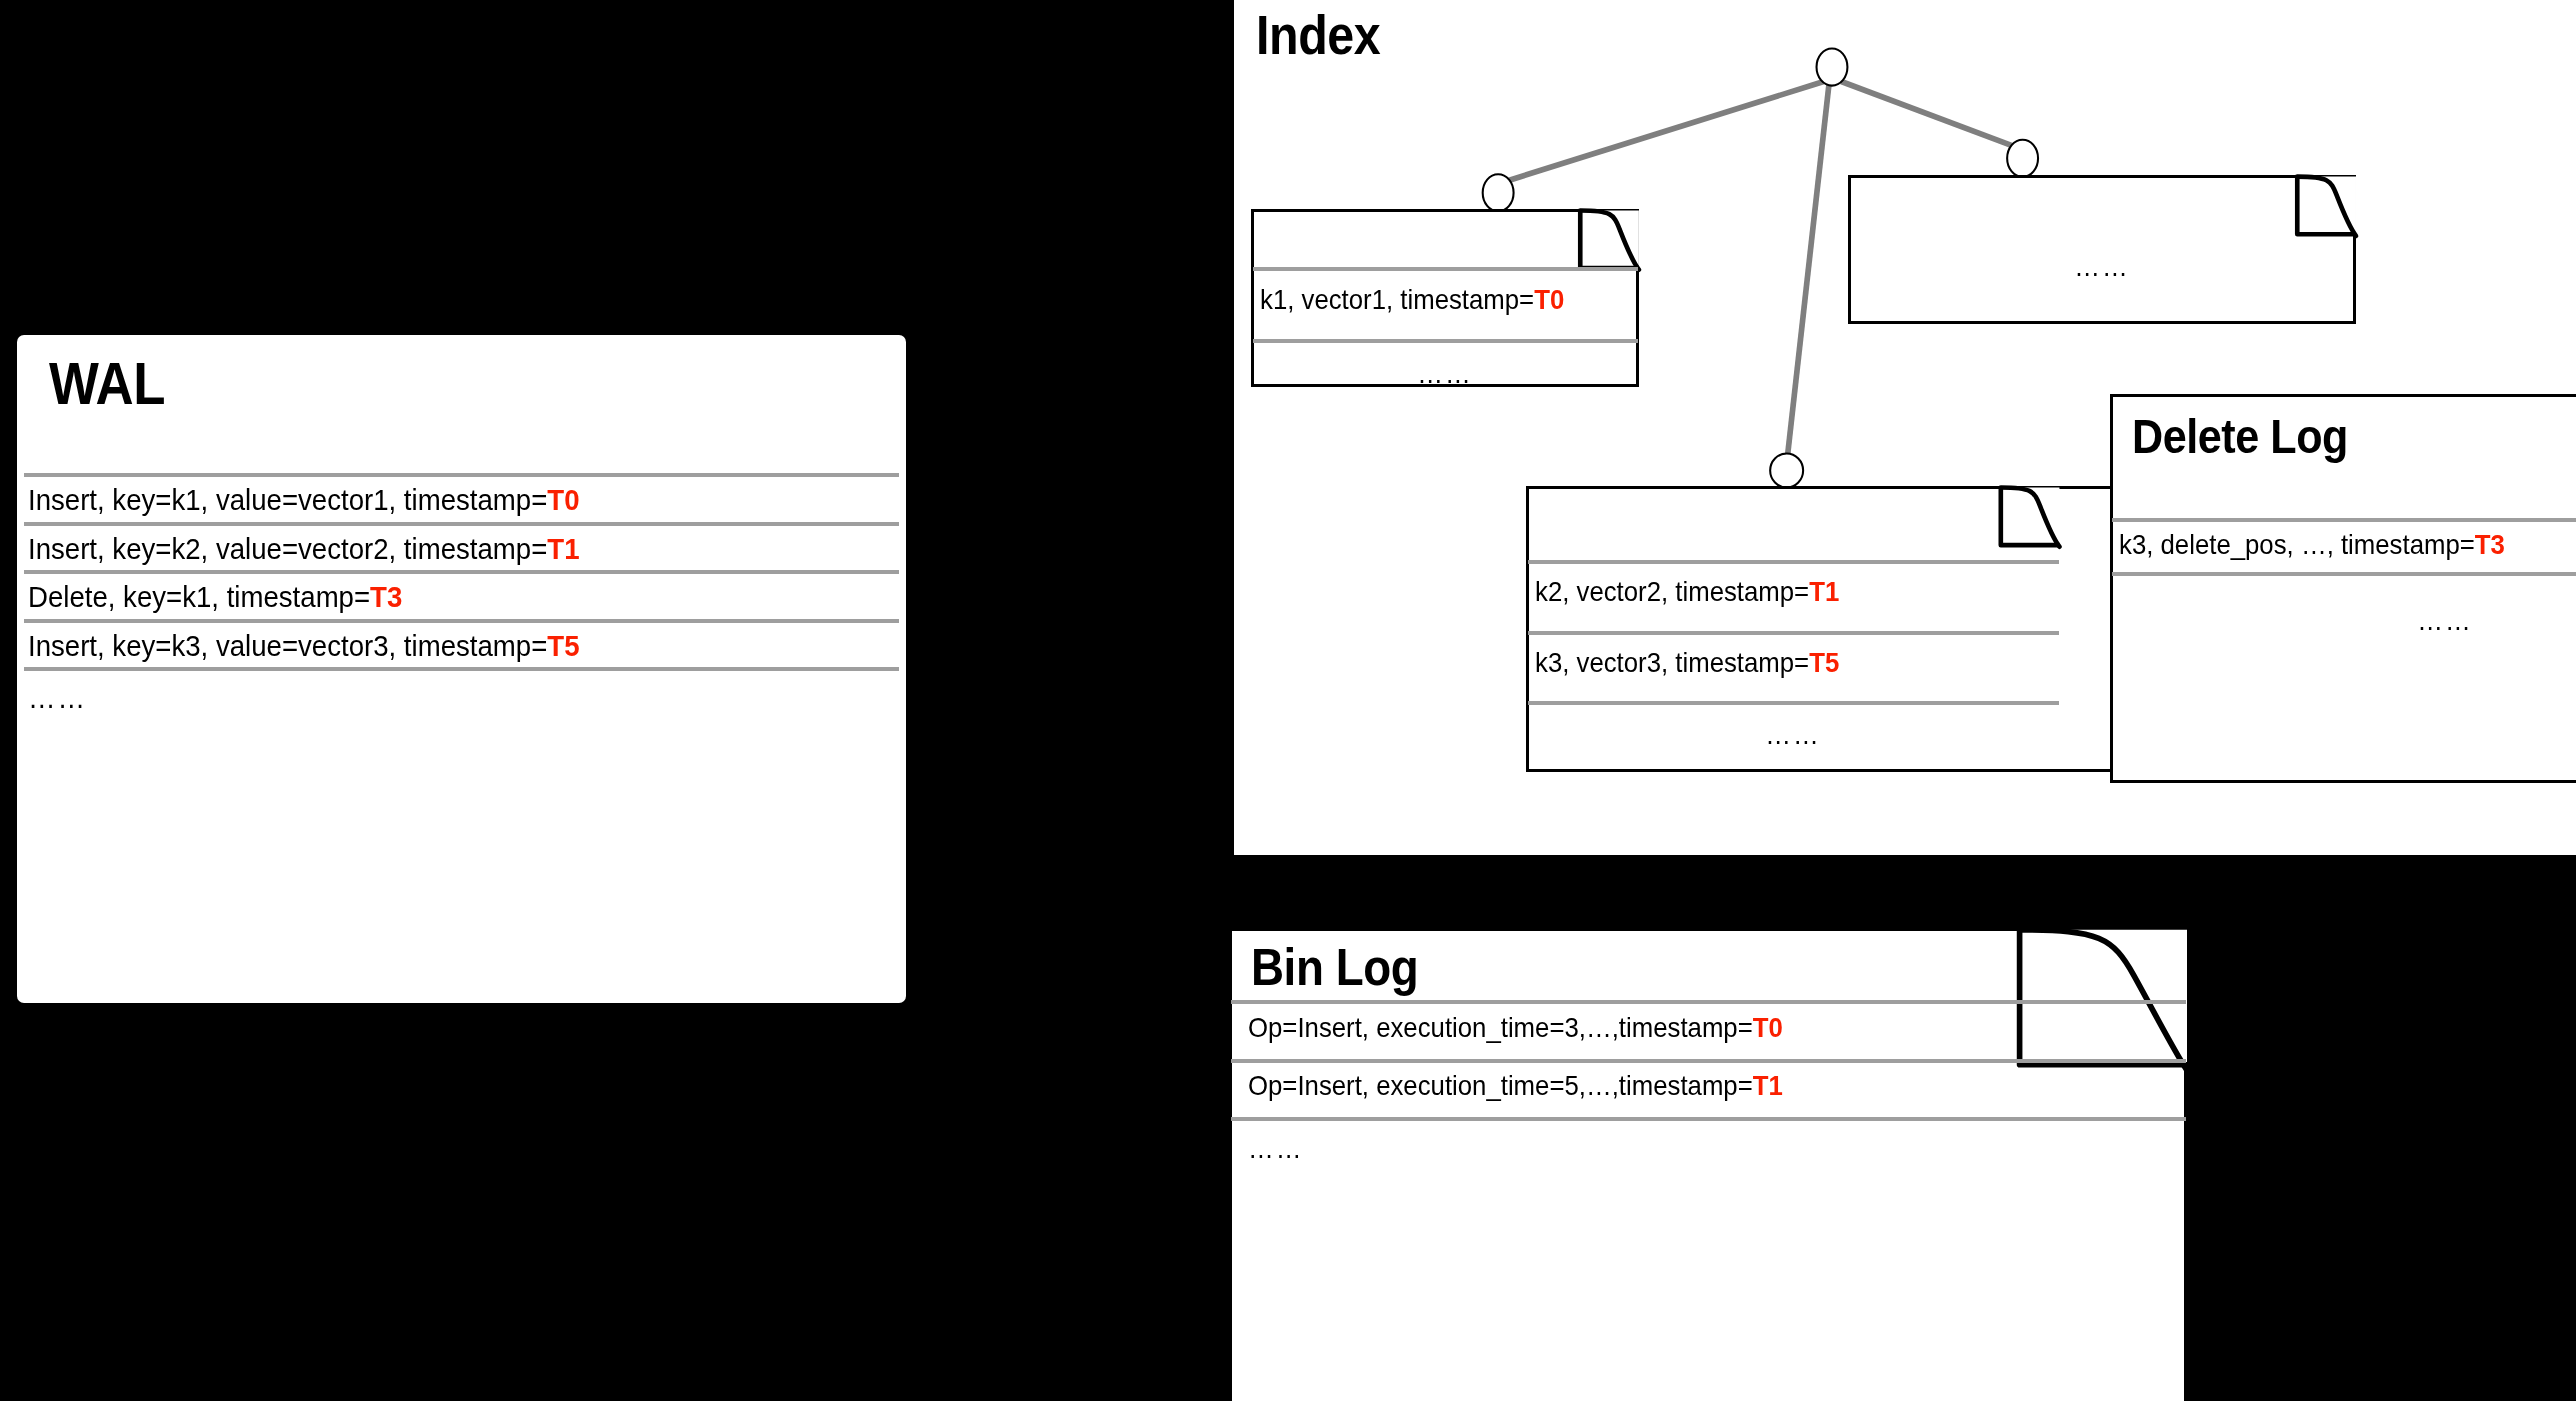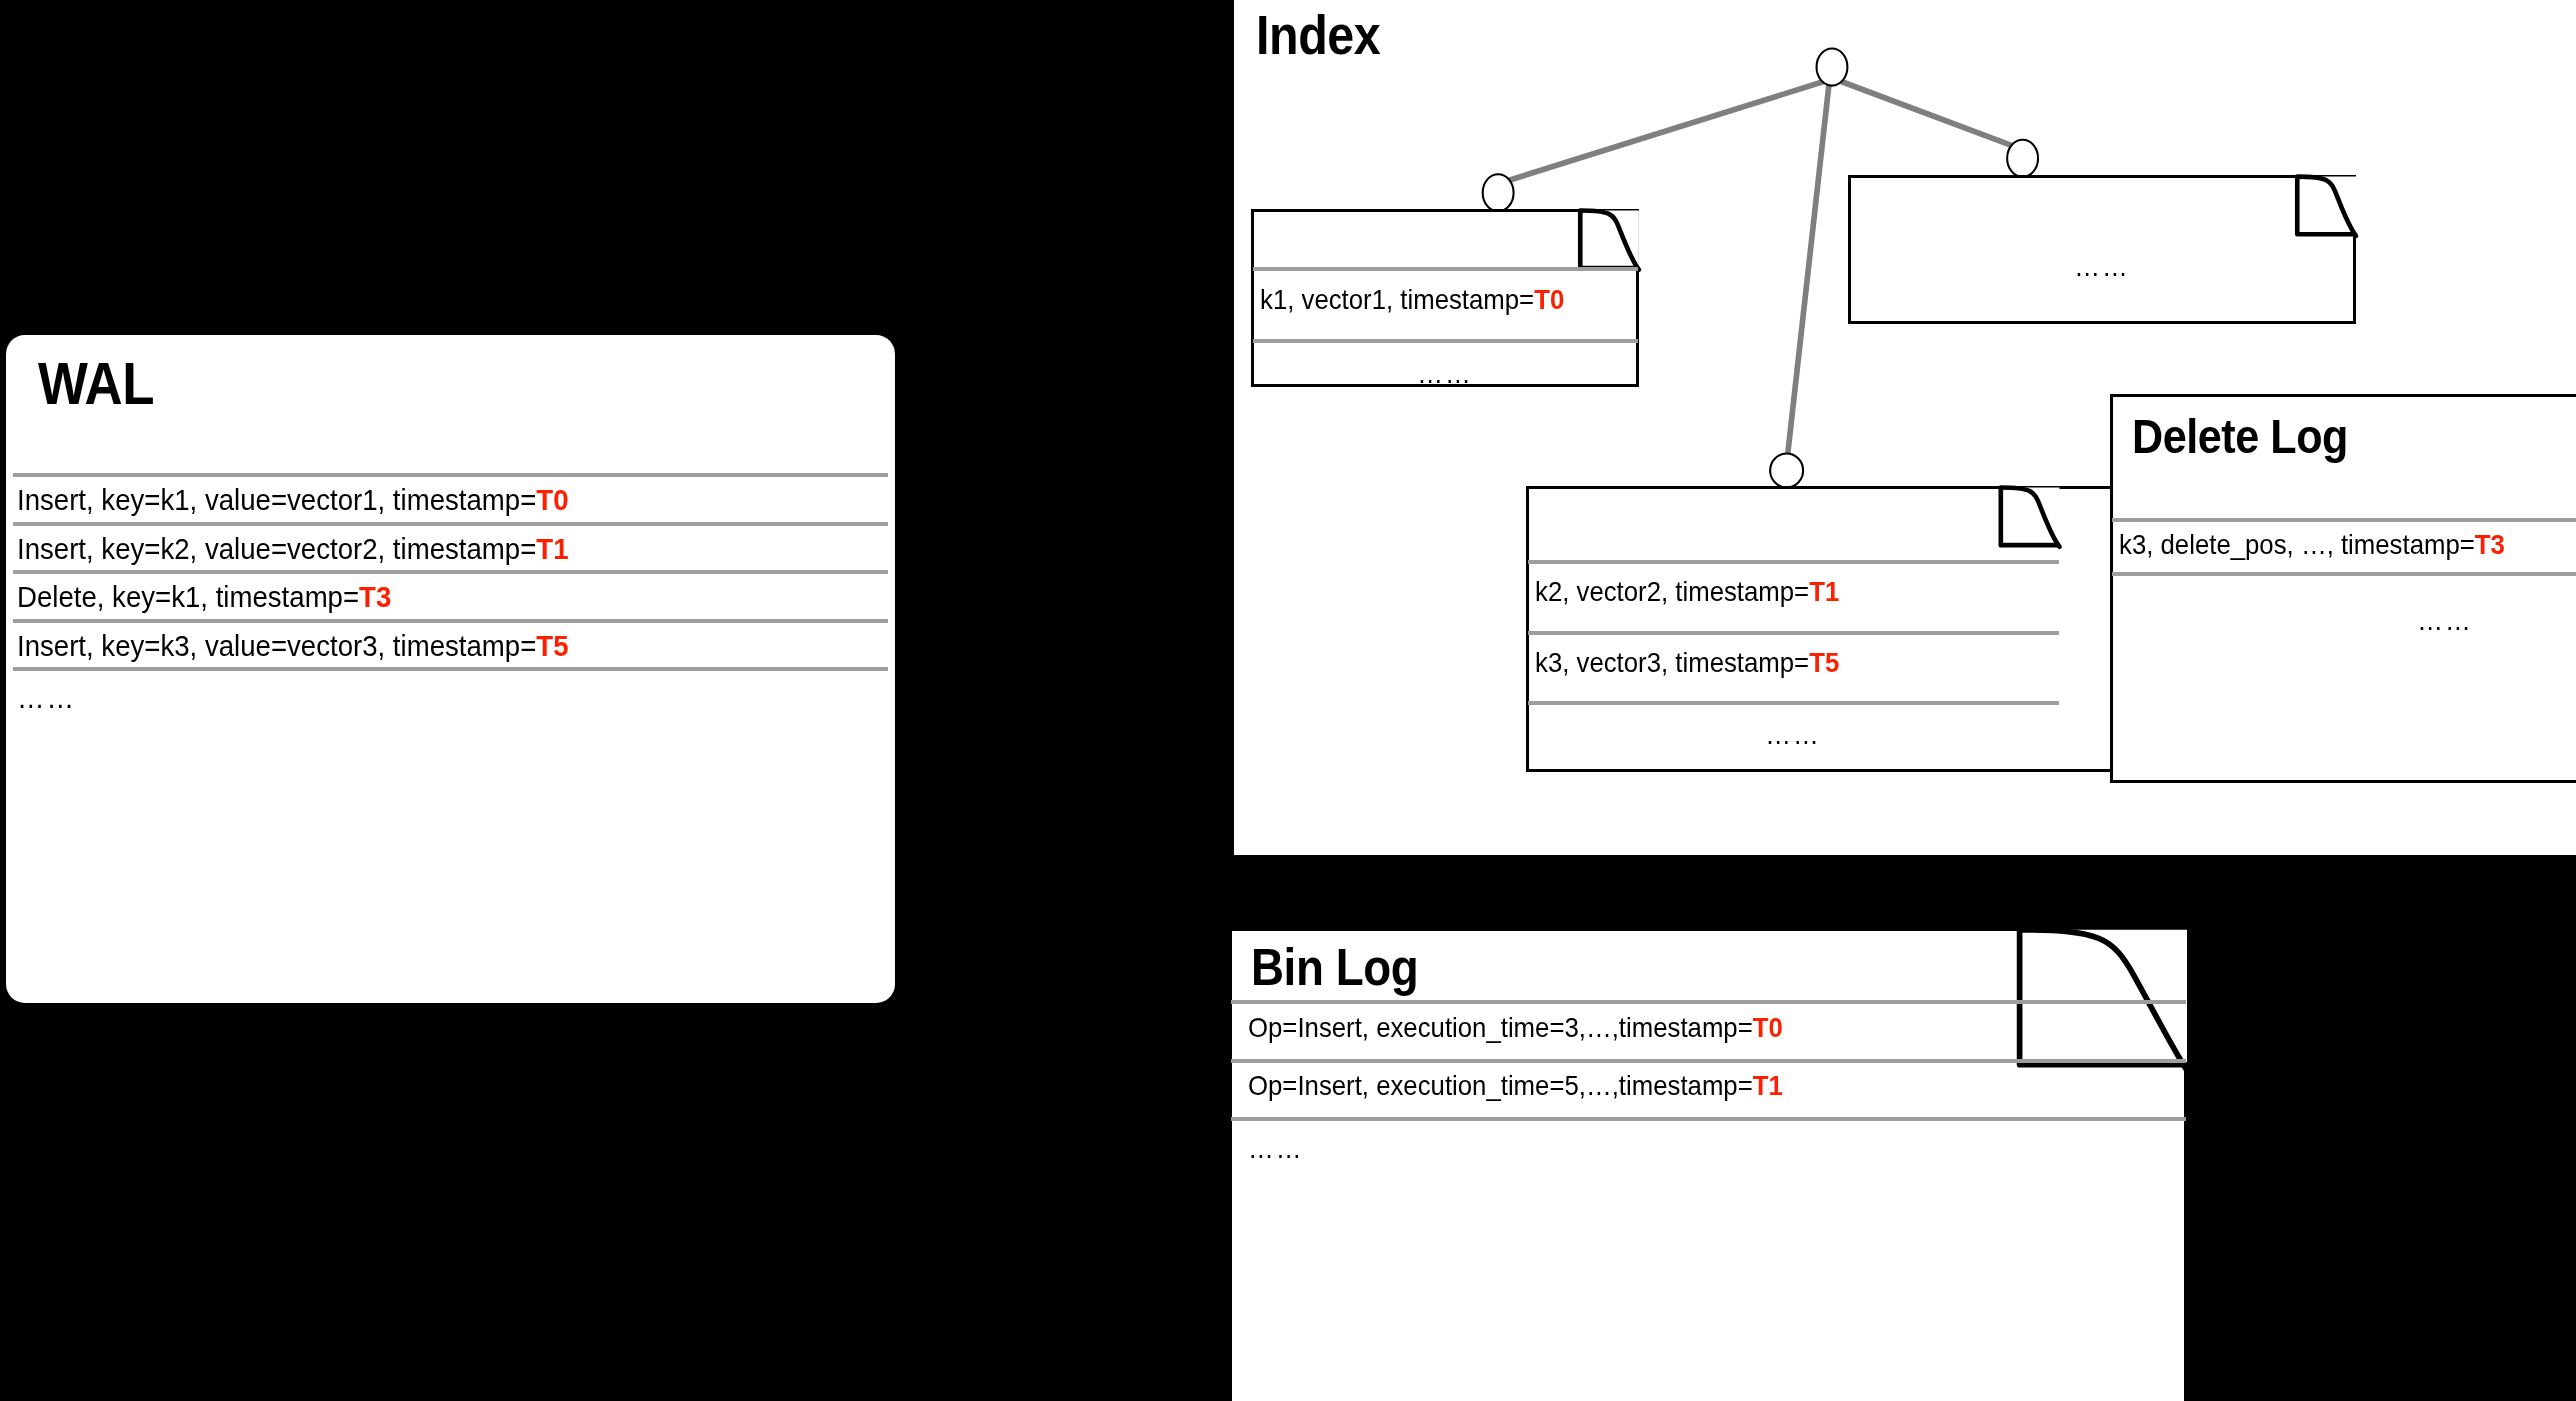--- a/index.html
+++ b/index.html
@@ -14,21 +14,21 @@
     background:#000000;
     overflow:hidden;
   }
 
   
   .panel{
     position:absolute;
     background:#ffffff;
     box-sizing:border-box;
   }
-  .panel-rounded{ border-radius:19px; }
+  .panel-rounded{ border-radius:7px;margin-left:11px; }
 
   
   .title{
     position:absolute;
     font-weight:bold;
     color:#000;
     letter-spacing:-0.5px;
     white-space:nowrap;
     transform:scaleX(.88);
     transform-origin:left center;

